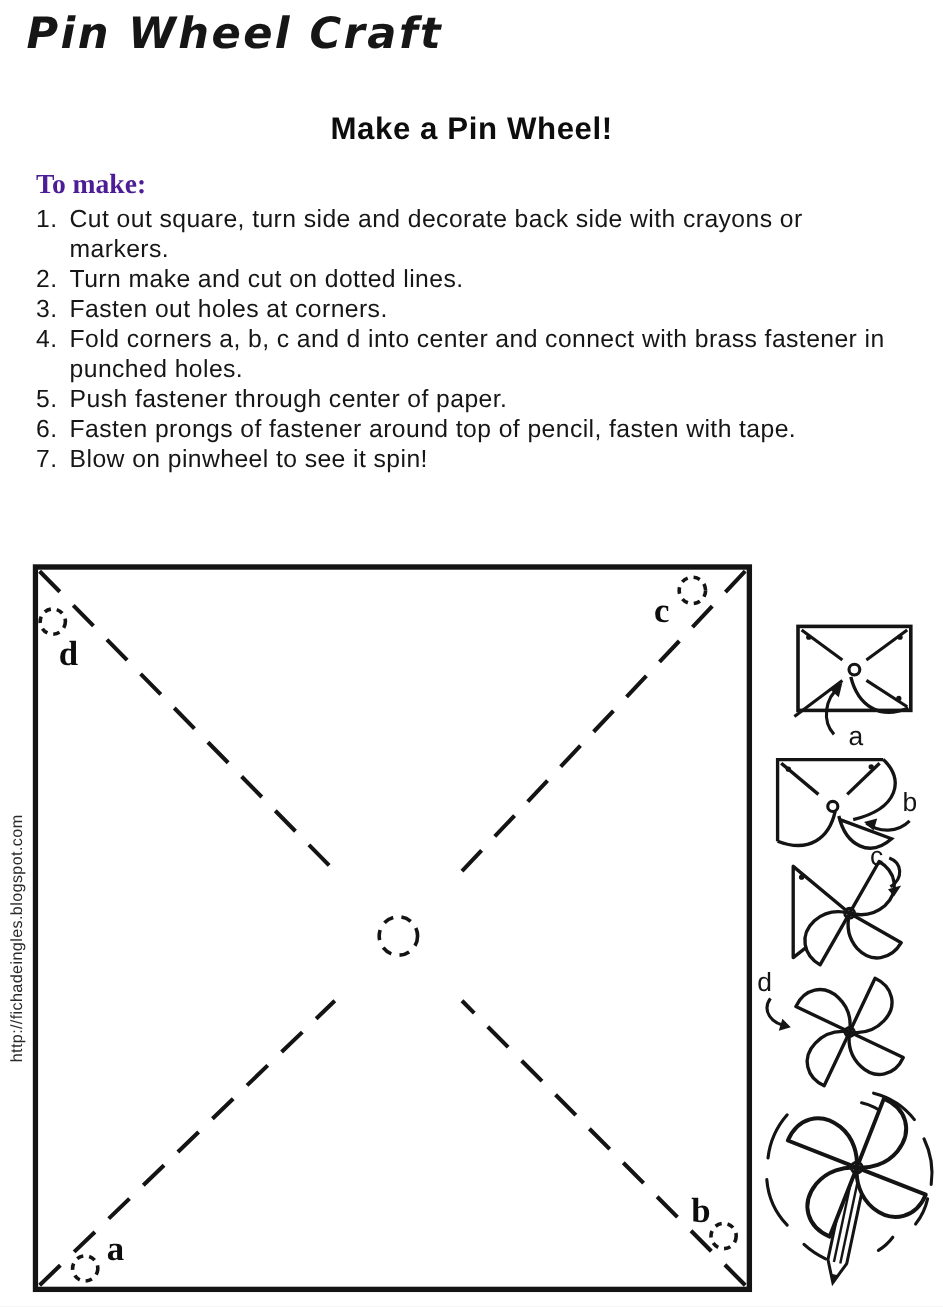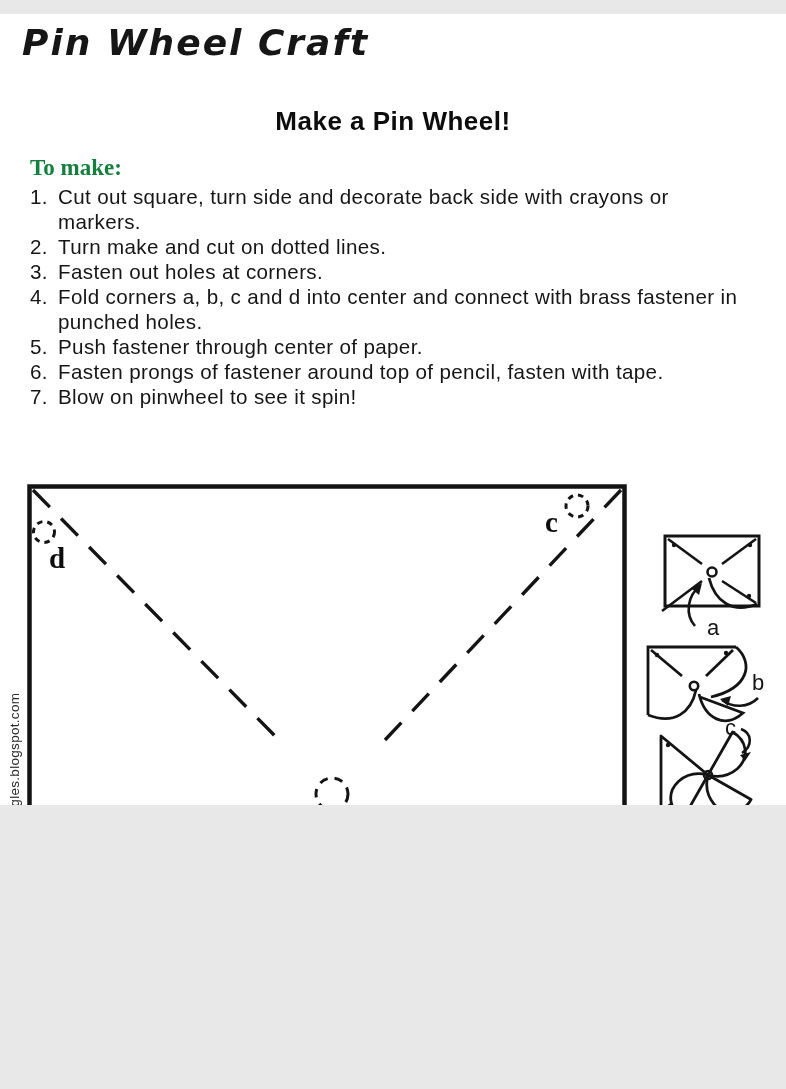--- a/index.html
+++ b/index.html
@@ -1,34 +1,34 @@
 <!DOCTYPE html>
 <html><head>
 <meta charset="utf-8">
 <style>
   html,body{margin:0;padding:0;background:#e8e8e8;}
   .page{
-    position:relative;width:786px;height:791px;background:#fff;
+    position:relative;width:786px;height:1089px;background:#fff;
     font-family:"Liberation Sans",sans-serif;color:#111;overflow:hidden;
-    margin:14px auto;
+    margin:0 auto;
   }
   .page-title{
     position:absolute;left:22px;top:8px;margin:0;
     font-family:"DejaVu Sans",sans-serif;
     font-style:italic;font-weight:bold;font-size:36px;letter-spacing:2px;
     color:#161616;
   }
   .sheet-heading{
     position:absolute;left:0;right:0;top:92px;margin:0;text-align:center;
     font-size:26px;font-weight:bold;letter-spacing:0.5px;color:#0d0d0d;
   }
   .instructions{position:absolute;left:30px;top:141px;width:712px;}
   .tomake{
     font-family:"Liberation Serif",serif;font-weight:bold;font-size:23px;
-    margin-bottom:3px;color:#15803d;
+    margin-bottom:3px;color:#4c1d95;
   }
   .step{display:flex;font-size:20.6px;line-height:25px;letter-spacing:0.35px;color:#161616;}
   .step .num{width:28px;flex:none;}
   .step .txt{flex:1;}
   .watermark{
     position:absolute;left:14px;top:782px;
     transform:translate(-50%,-50%) rotate(-90deg);
     font-size:13.5px;letter-spacing:0.3px;color:#2a2a2a;white-space:nowrap;
   }
   .template-square{position:absolute;left:27px;top:470px;width:600px;height:607px;}

